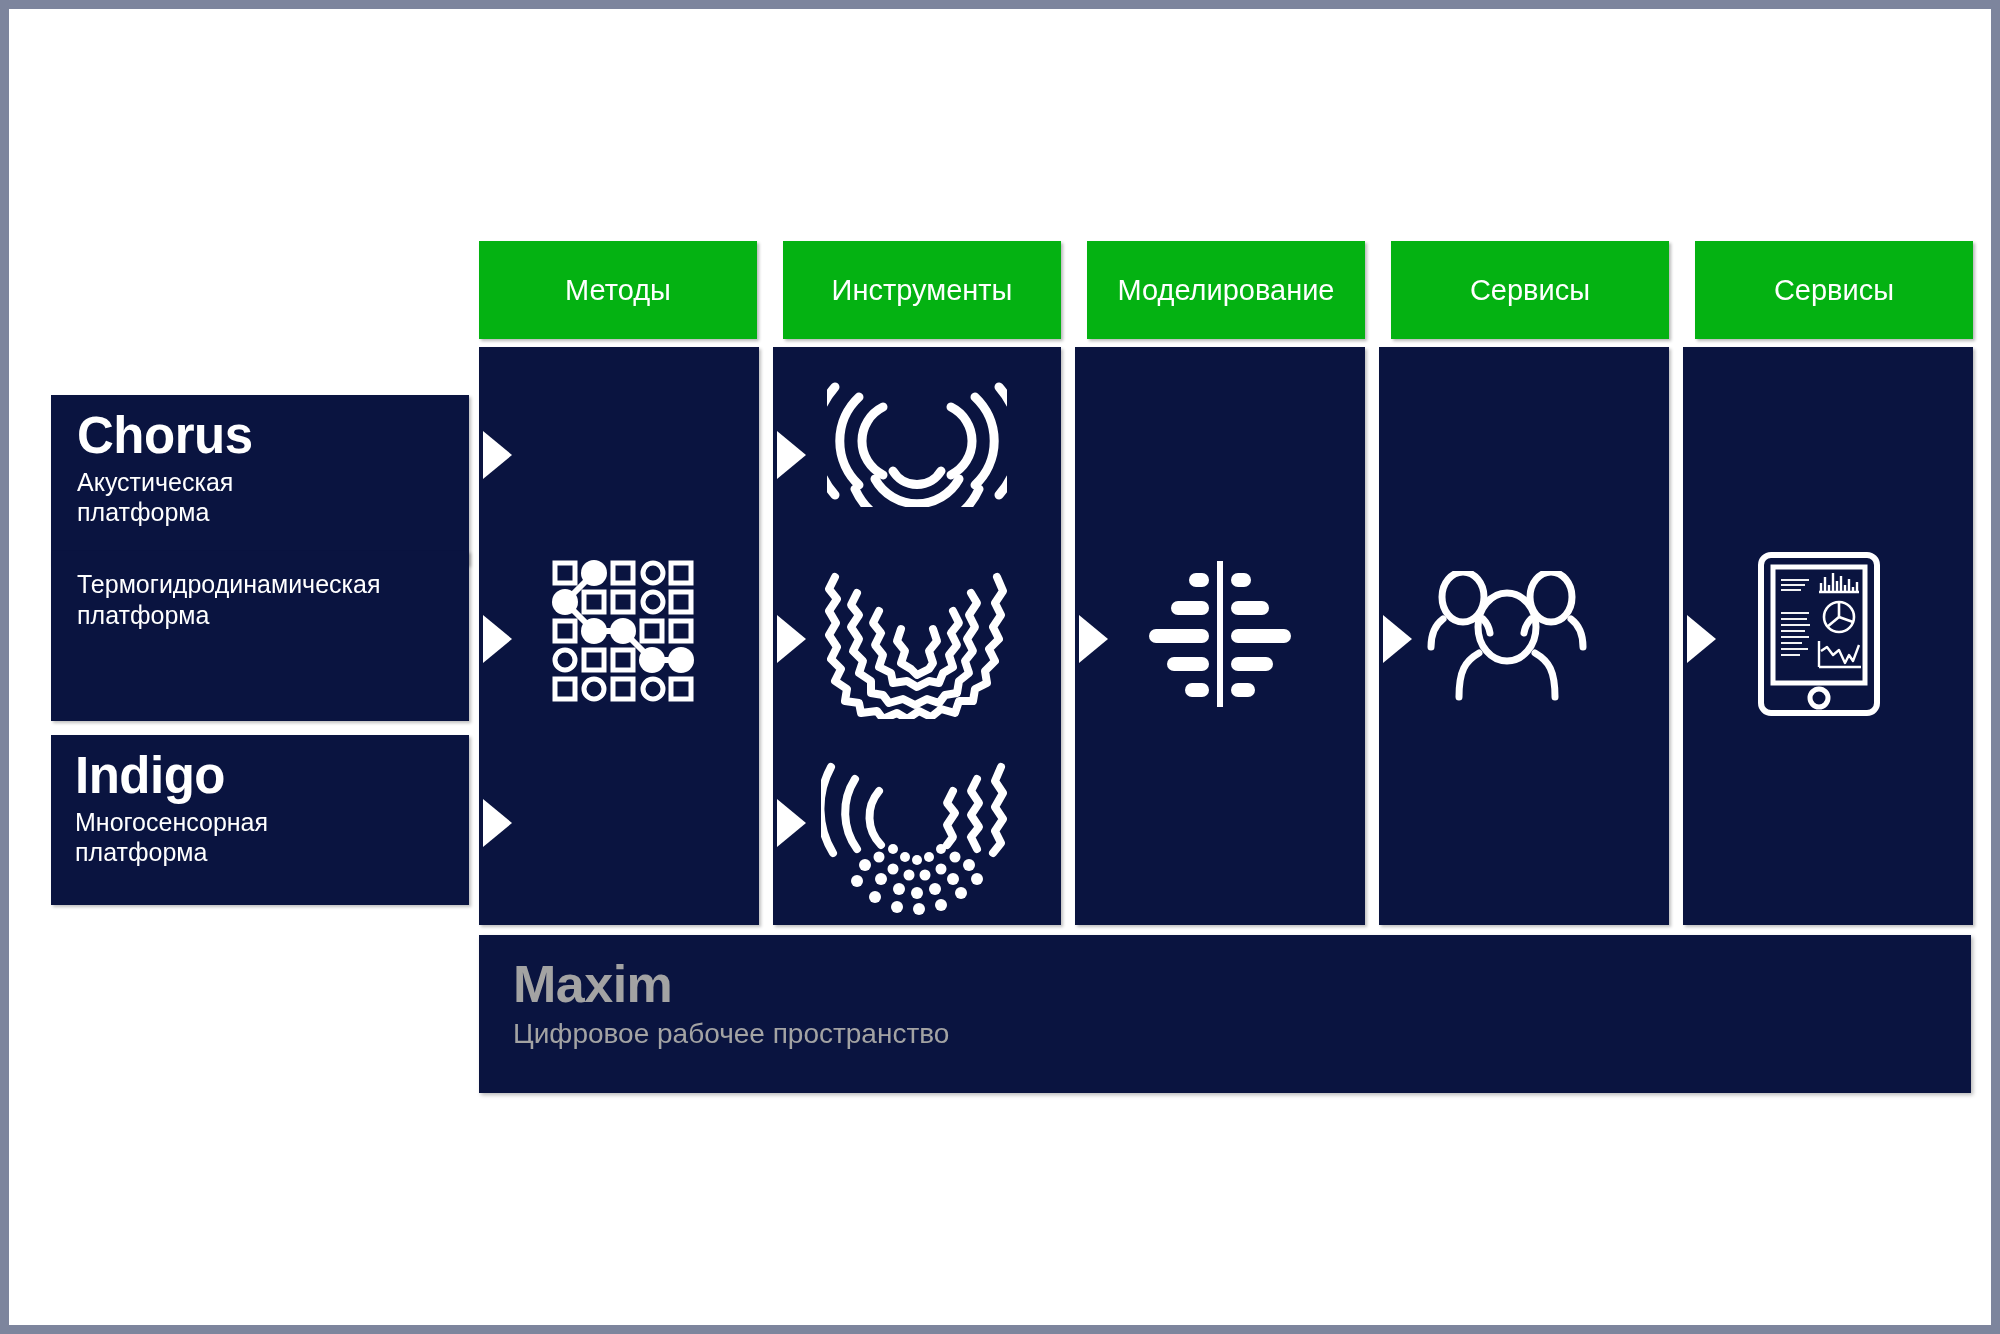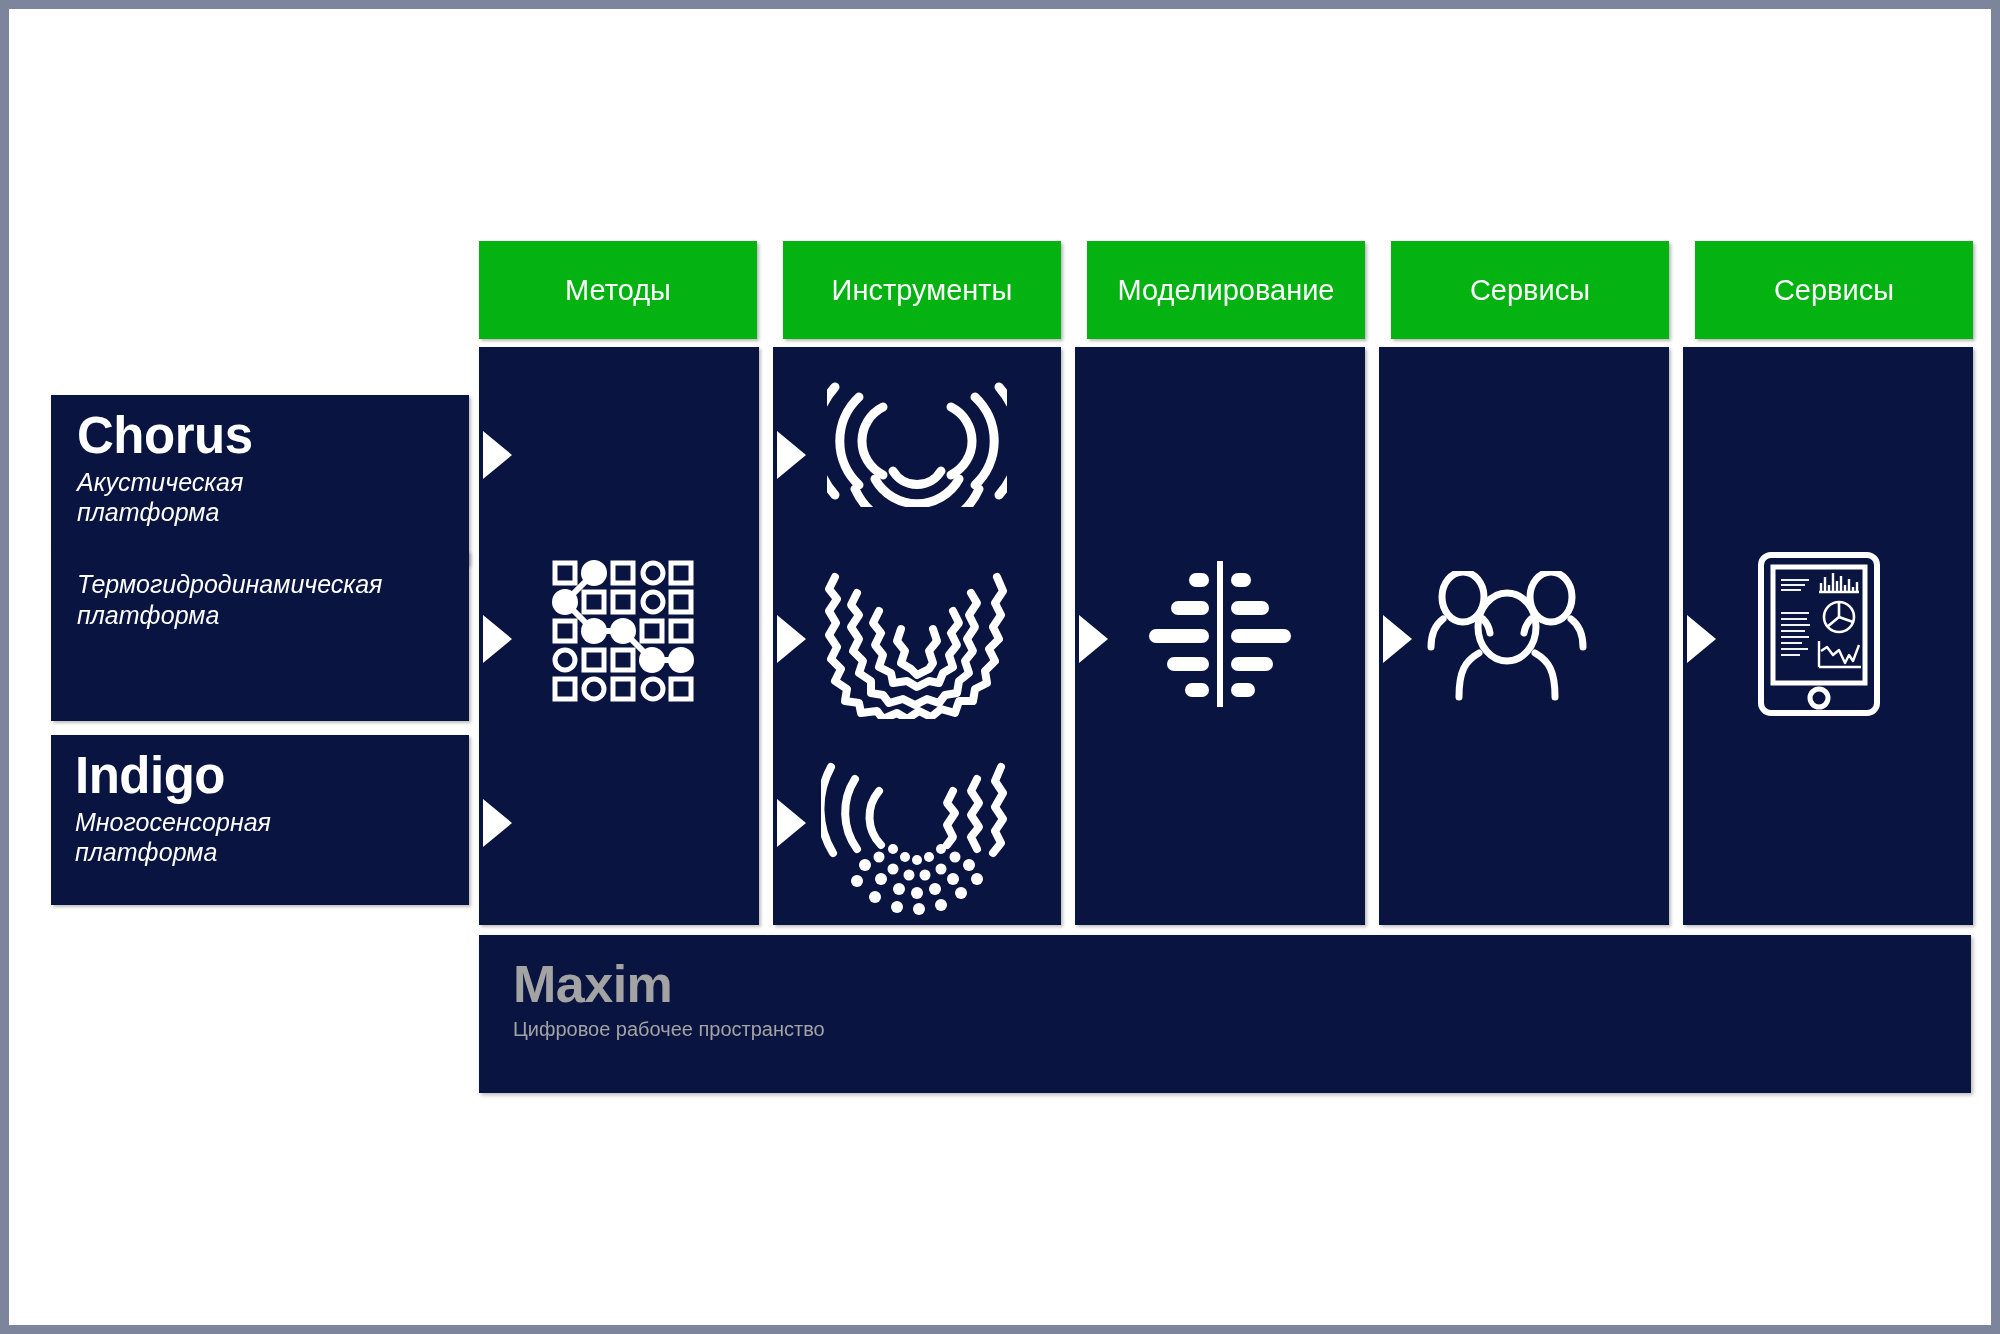--- a/index.html
+++ b/index.html
@@ -34,21 +34,20 @@
     line-height:1.05;
     letter-spacing:-0.5px;
     white-space:nowrap;
   }
   .platform-card .pc-sub{
     font-size:25px;
     font-weight:normal;
     line-height:1.23;
     margin-top:4px;
     white-space:pre-line;
-    font-style:italic;
   }
   #card-chorus{top:358px;height:170px;margin-top:28px;}
   #card-cascade{top:542px;height:170px;}
   #card-indigo{top:726px;height:170px;padding-left:24px;}
 
   
   .col-head{
     position:absolute;
     top:232px;height:98px;
     background:#04b212;
@@ -72,21 +71,21 @@
   #maxim-bar{
     position:absolute;
     left:470px;top:926px;width:1492px;height:158px;
     background:#0a1440;
     box-shadow:2px 2px 4px rgba(0,0,0,.28);
     color:#a3a3a3;
     box-sizing:border-box;
     padding:22px 0 0 34px;
   }
   #maxim-bar .mx-title{font-size:52px;font-weight:bold;line-height:1.05;letter-spacing:-0.5px;}
-  #maxim-bar .mx-sub{font-size:20px;font-weight:normal;margin-top:6px;}
+  #maxim-bar .mx-sub{font-size:28px;font-weight:normal;margin-top:6px;}
 
   
   .arrow{
     position:absolute;
     width:0;height:0;
     border-top:24px solid transparent;
     border-bottom:24px solid transparent;
     border-left:29px solid #ffffff;
   }
 

